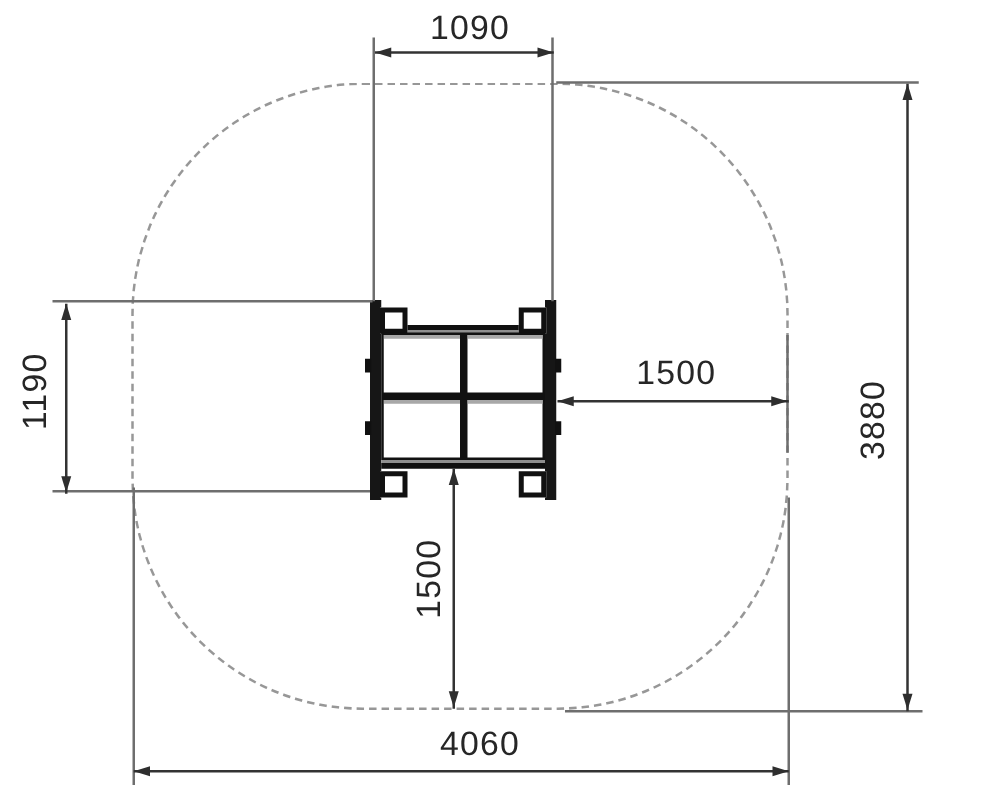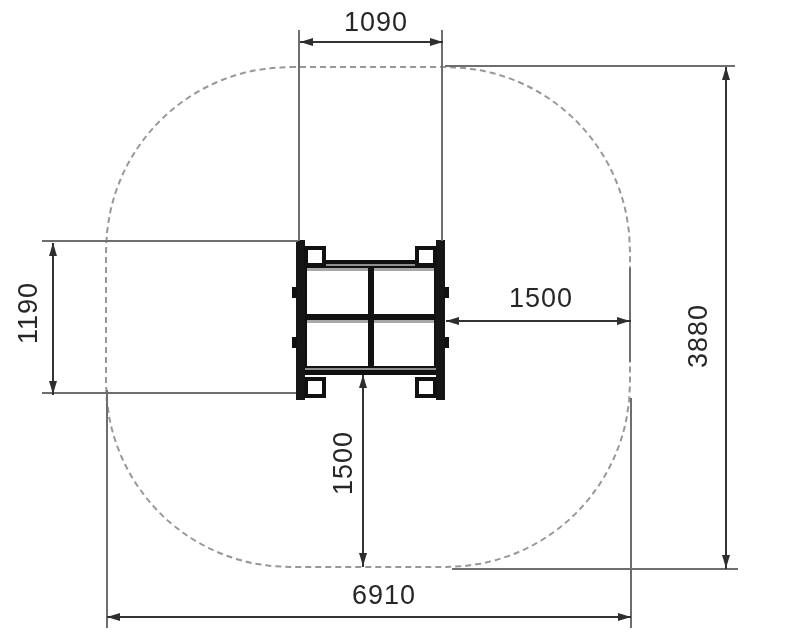--- a/index.html
+++ b/index.html
@@ -123,16 +123,16 @@
     <div class="arr arr-down" style="left:722px;top:555px;"></div>
     <div class="dim-label rot" style="left:658px;top:321px;">3880</div>
   </div>
 
   <div>
     <div class="vline ext" style="left:106px;top:390px;height:238px;"></div>
     <div class="vline ext" style="left:630px;top:398px;height:230px;"></div>
     <div class="hline dim" style="left:107px;top:616px;width:524px;"></div>
     <div class="arr arr-left" style="left:107px;top:613px;"></div>
     <div class="arr arr-right" style="left:618px;top:613px;"></div>
-    <div class="dim-label" style="left:344px;top:580px;">6910</div>
+    <div class="dim-label" style="left:344px;top:580px;">4060</div>
   </div>
 
 </div>
 
 </body></html>

